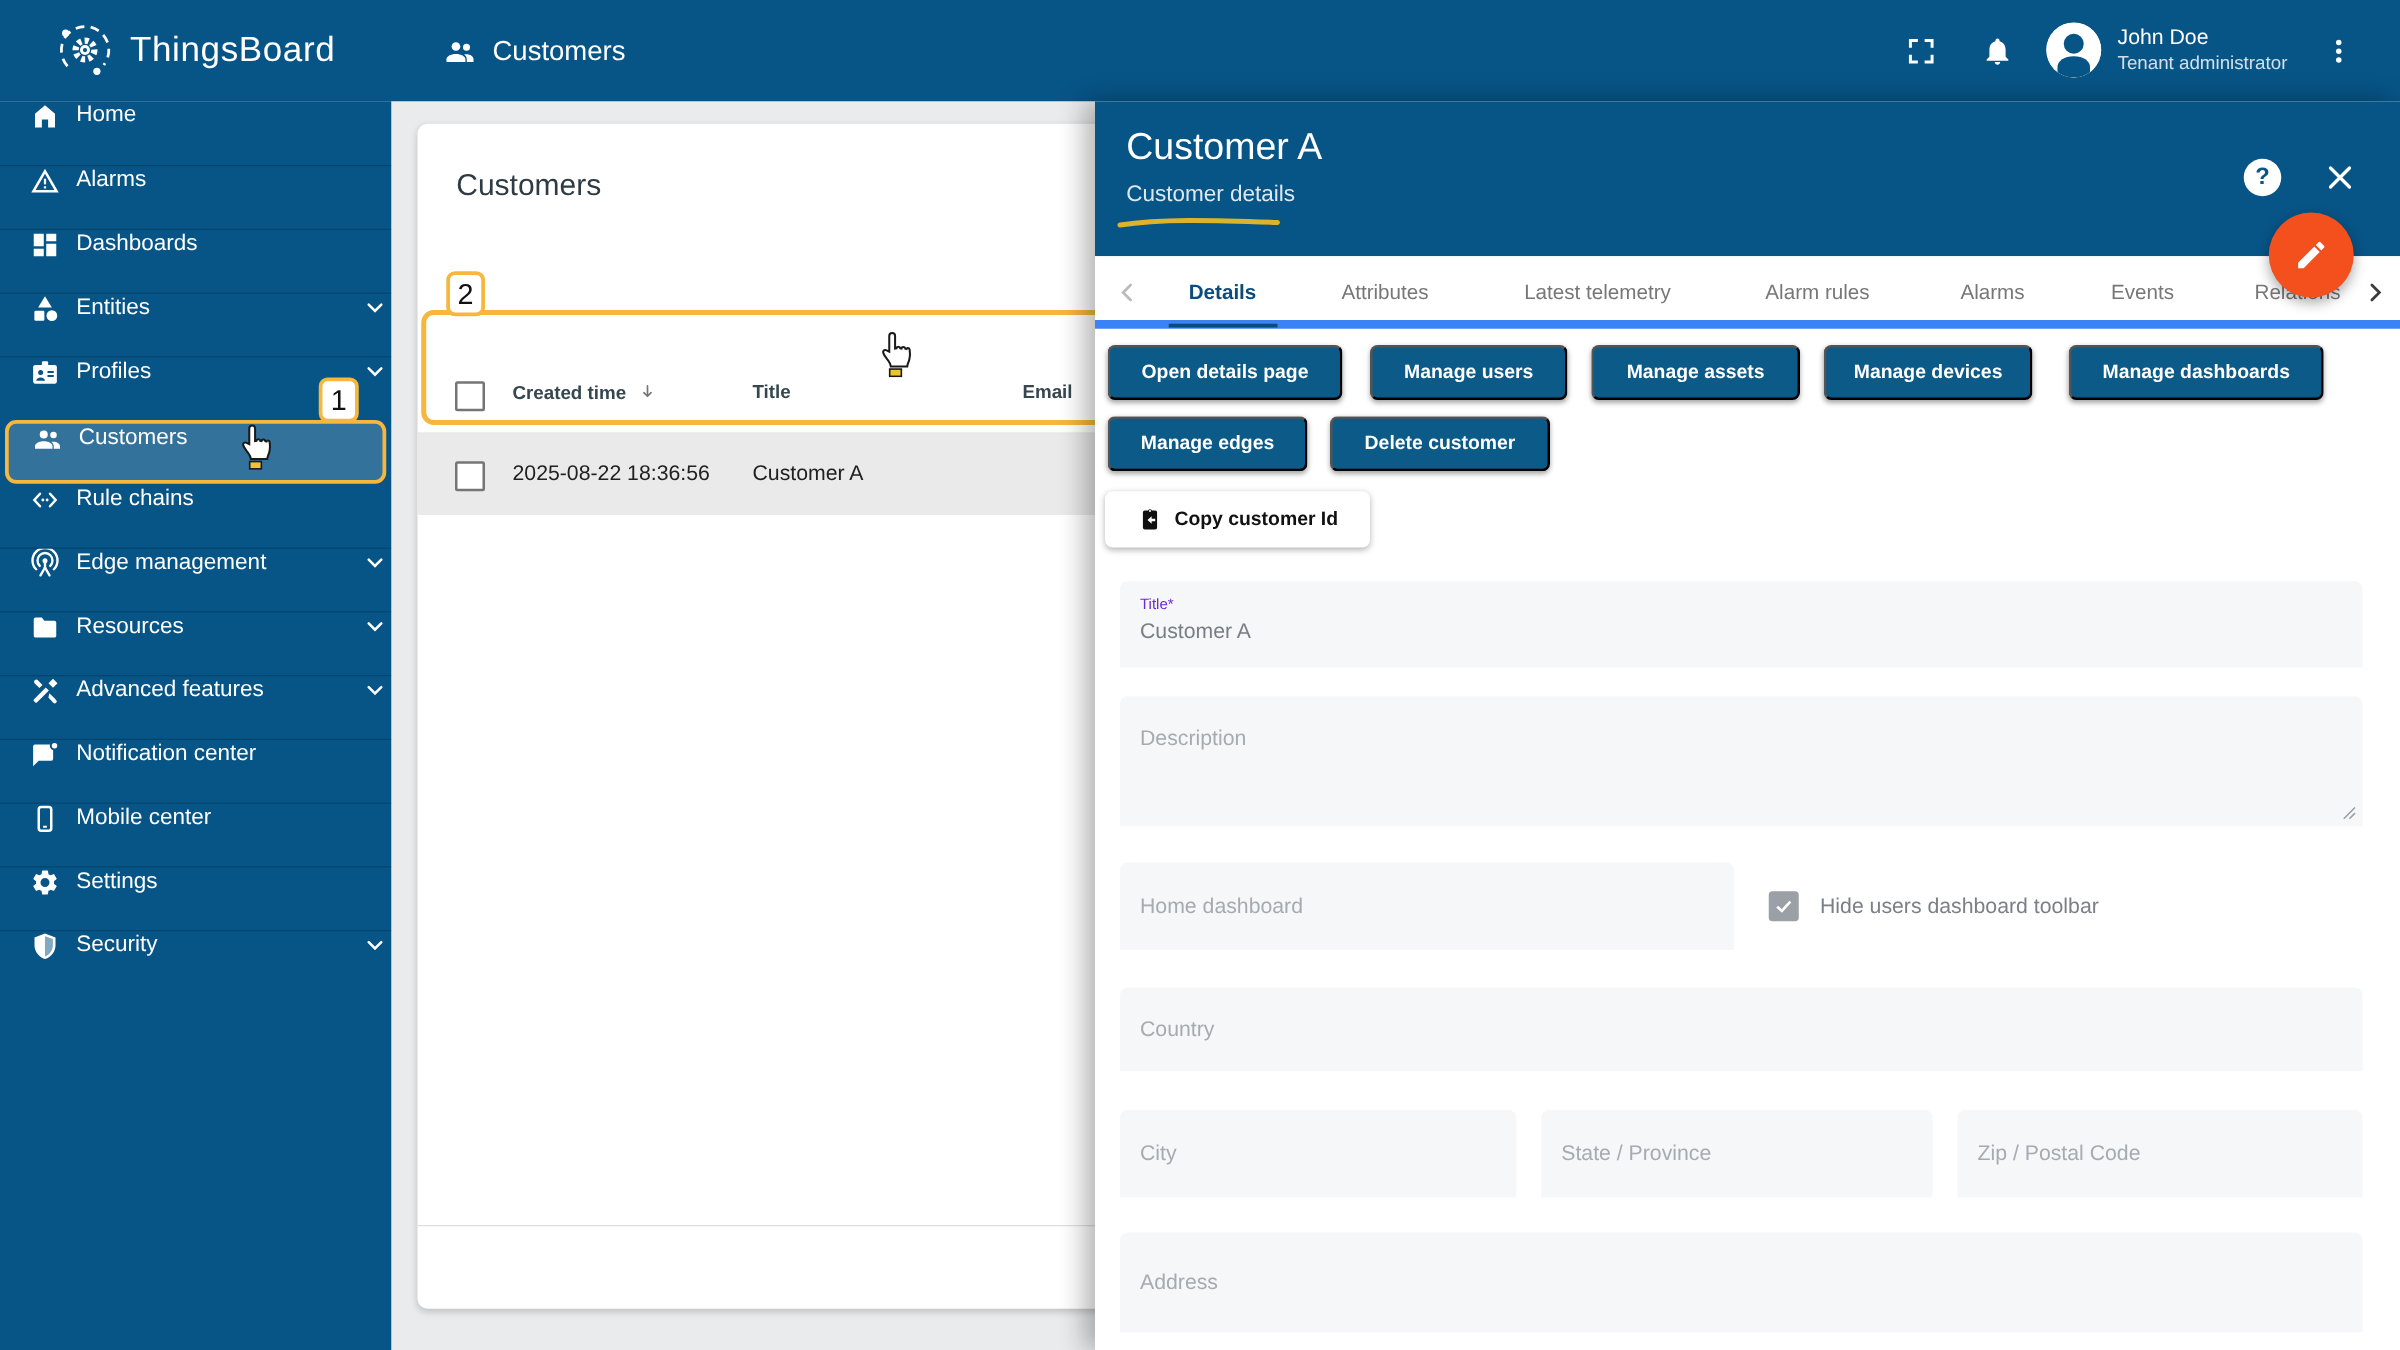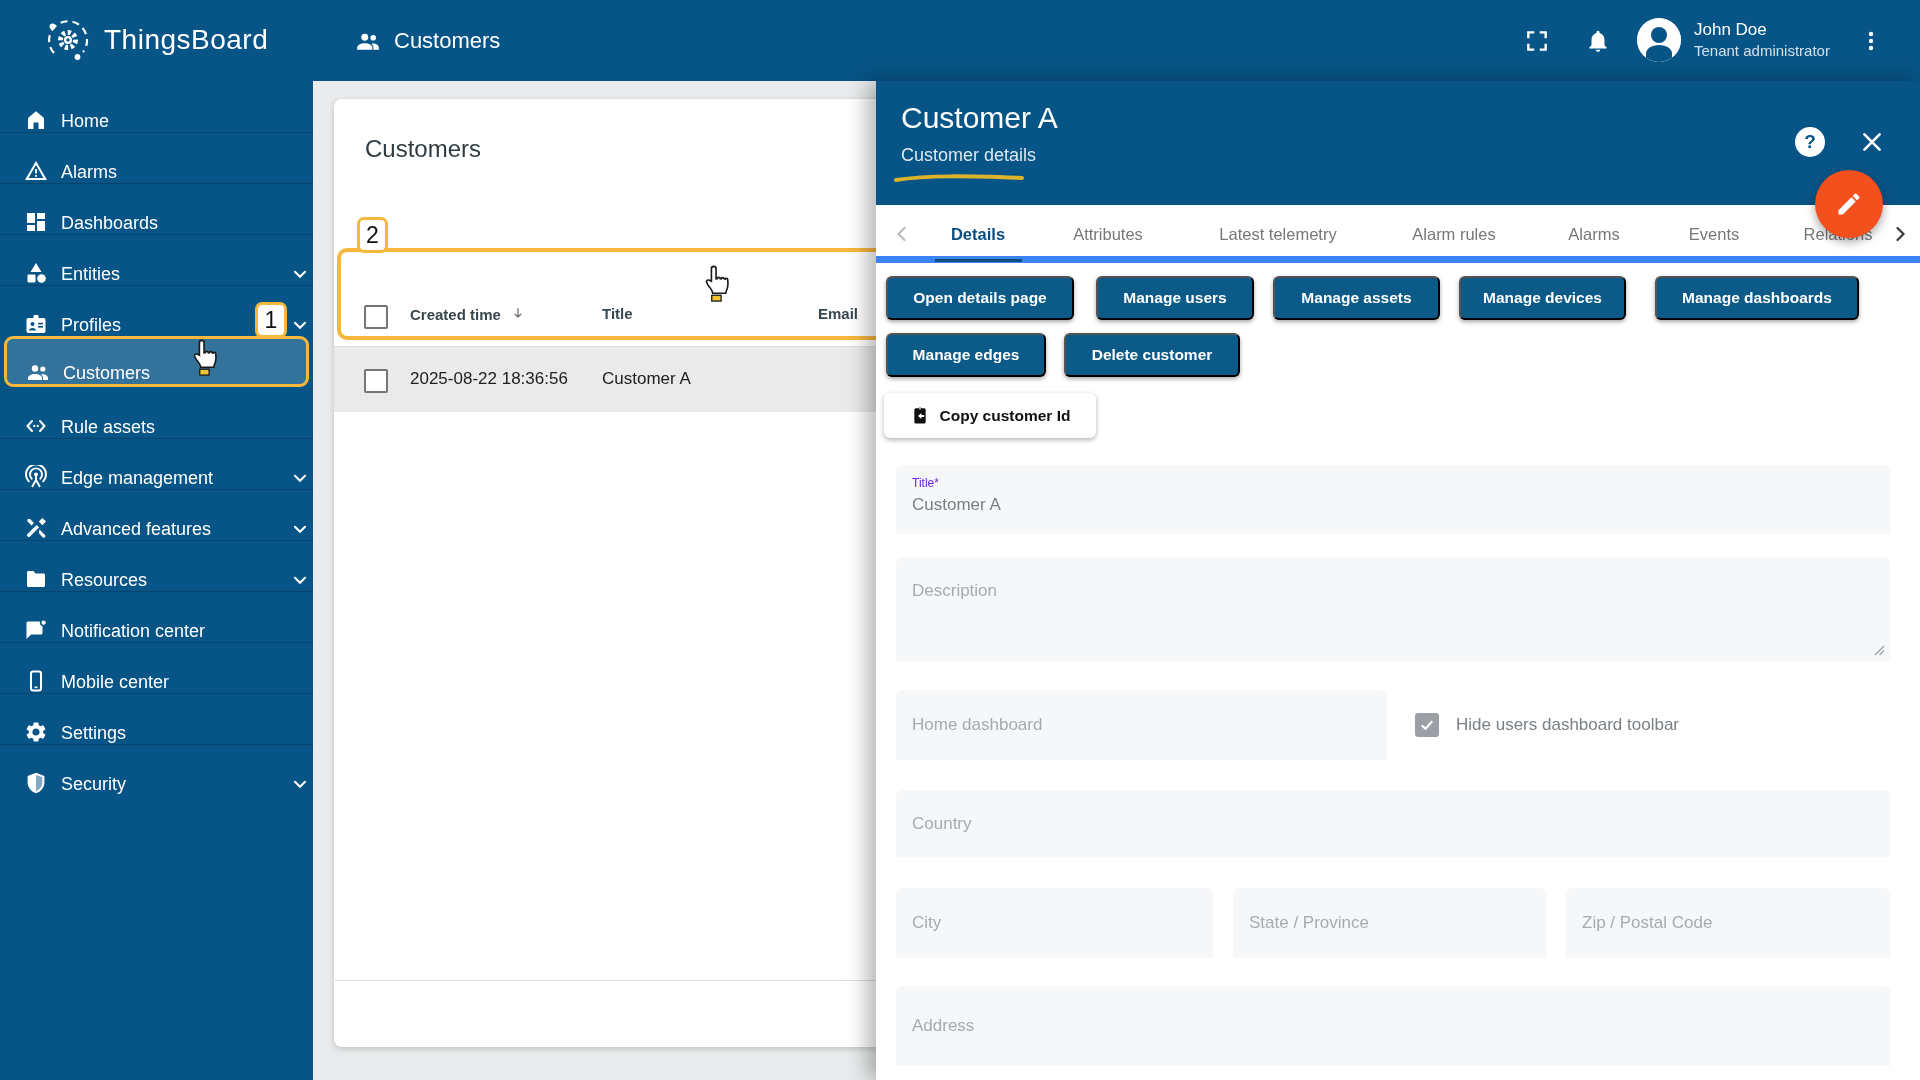--- a/index.html
+++ b/index.html
@@ -13,21 +13,21 @@
   .crumb{position:absolute;left:355px;top:0;height:81px;display:flex;align-items:center;gap:13px;}
   .crumb-label{color:#fff;font-size:22px;font-weight:500;}
   .top-icon{position:absolute;top:0;height:81px;display:flex;align-items:center;justify-content:center;width:44px;cursor:pointer;}
   .avatar{position:absolute;left:1637px;top:18px;width:44px;height:44px;border-radius:50%;background:#fff;overflow:hidden;}
   .user-block{position:absolute;left:1694px;top:19px;color:#fff;}
   .user-name{font-size:17px;line-height:22px;}
   .user-role{font-size:15px;line-height:20px;color:rgba(255,255,255,.82);}
 
   
   .sidebar{position:absolute;left:0;top:81px;width:313px;height:999px;background:#075486;z-index:15;}
-  .side-item{position:relative;height:51px;display:flex;align-items:flex-end;padding:0 2px 0 24px;box-sizing:border-box;color:#fff;cursor:pointer;}
+  .side-item{position:relative;height:51px;display:flex;align-items:flex-start;padding:0 2px 0 24px;box-sizing:border-box;color:#fff;cursor:pointer;}
   .side-item + .side-item{border-top:1px solid rgba(0,0,0,.18);}
   .side-label{font-size:18px;font-weight:500;margin-left:13px;}
   .side-chev{margin-left:auto;}
   .side-item.selected{margin:0 4px;border:3px solid #f6b73c;border-radius:9px;background:rgba(255,255,255,.18);padding-left:19px;}
   .side-item.selected + .side-item{border-top-color:transparent;}
 
   
   .content{position:absolute;left:313px;top:81px;width:1607px;height:999px;background:#e9ebec;z-index:1;}
   .card{position:absolute;left:21px;top:18px;width:1578px;height:948px;background:#fff;border-radius:8px;box-shadow:0 2px 6px rgba(0,0,0,.18);}
   .card-title{position:absolute;left:31px;top:36px;font-size:24px;color:#2f3b44;}
@@ -226,21 +226,21 @@
             <g stroke="#fff" stroke-width="2" fill="none" stroke-linecap="round">
               <path d="M8 7l-4.5 5L8 17"></path>
               <path d="M16 7l4.5 5L16 17"></path>
             </g>
             <g fill="#fff">
               <circle cx="10.3" cy="12" r="1.15"></circle>
               <circle cx="13.7" cy="12" r="1.15"></circle>
             </g>
           </svg>
         </span>
-      <span class="side-label">Rule assets</span>
+      <span class="side-label">Rule chains</span>
     </div>
 
     <div class="side-item">
       <span>
           <svg width="24" height="24" viewBox="0 0 24 24">
             <circle cx="12" cy="9.5" r="2" fill="#fff"></circle>
             <g stroke="#fff" stroke-width="1.9" fill="none" stroke-linecap="round">
               <path d="M7.8 13.7a6 6 0 1 1 8.4 0"></path>
               <path d="M4.9 16.4a10 10 0 1 1 14.2 0"></path>
               <path d="M12 11.5V15"></path>
@@ -253,41 +253,41 @@
       <span class="side-chev">
           <svg width="22" height="22" viewBox="0 0 24 24">
             <path d="M6.5 9.5 12 15l5.5-5.5" stroke="#fff" stroke-width="2.2" fill="none" stroke-linecap="round"></path>
           </svg>
         </span>
     </div>
 
     <div class="side-item">
       <span>
           <svg width="24" height="24" viewBox="0 0 24 24" fill="#fff">
+            <path d="M3 5.5C3 4.7 3.7 4 4.5 4h5l2 2.5h8c.8 0 1.5.7 1.5 1.5v10.5c0 .8-.7 1.5-1.5 1.5h-15C3.7 20 3 19.3 3 18.5z"></path>
+          </svg>
+        </span>
+      <span class="side-label">Resources</span>
+      <span class="side-chev">
+          <svg width="22" height="22" viewBox="0 0 24 24">
+            <path d="M6.5 9.5 12 15l5.5-5.5" stroke="#fff" stroke-width="2.2" fill="none" stroke-linecap="round"></path>
+          </svg>
+        </span>
+    </div>
+
+    <div class="side-item">
+      <span>
+          <svg width="24" height="24" viewBox="0 0 24 24" fill="#fff">
             <path d="M3.2 18.3 12.6 8.9l2.5 2.5-9.4 9.4a1.2 1.2 0 0 1-1.7 0l-.8-.8a1.2 1.2 0 0 1 0-1.7z"></path>
             <path d="M14.8 5.6 18.4 2l3.6 3.6-3.6 3.6z"></path>
             <path d="M6.3 3.2 10 6.9 7.5 9.4 3.8 5.7c-.7-.7-.7-1.8 0-2.5s1.8-.7 2.5 0z"></path>
             <path d="M15.5 13.5 19 17l1.9 1.9a1.6 1.6 0 0 1-2.3 2.3L14.7 17z"></path>
           </svg>
         </span>
       <span class="side-label">Advanced features</span>
-      <span class="side-chev">
-          <svg width="22" height="22" viewBox="0 0 24 24">
-            <path d="M6.5 9.5 12 15l5.5-5.5" stroke="#fff" stroke-width="2.2" fill="none" stroke-linecap="round"></path>
-          </svg>
-        </span>
-    </div>
-
-    <div class="side-item">
-      <span>
-          <svg width="24" height="24" viewBox="0 0 24 24" fill="#fff">
-            <path d="M3 5.5C3 4.7 3.7 4 4.5 4h5l2 2.5h8c.8 0 1.5.7 1.5 1.5v10.5c0 .8-.7 1.5-1.5 1.5h-15C3.7 20 3 19.3 3 18.5z"></path>
-          </svg>
-        </span>
-      <span class="side-label">Resources</span>
       <span class="side-chev">
           <svg width="22" height="22" viewBox="0 0 24 24">
             <path d="M6.5 9.5 12 15l5.5-5.5" stroke="#fff" stroke-width="2.2" fill="none" stroke-linecap="round"></path>
           </svg>
         </span>
     </div>
 
     <div class="side-item">
       <span>
           <svg width="24" height="24" viewBox="0 0 24 24">

